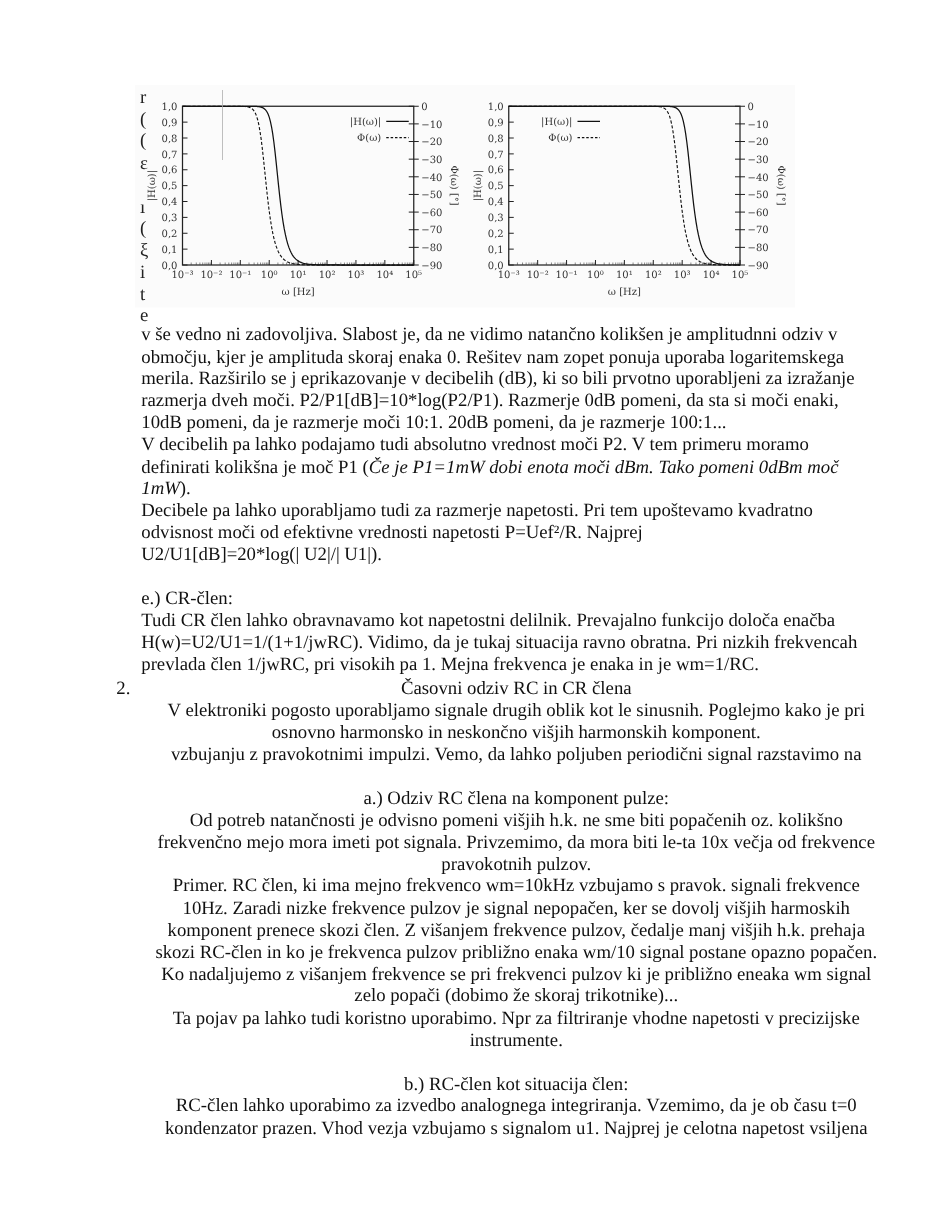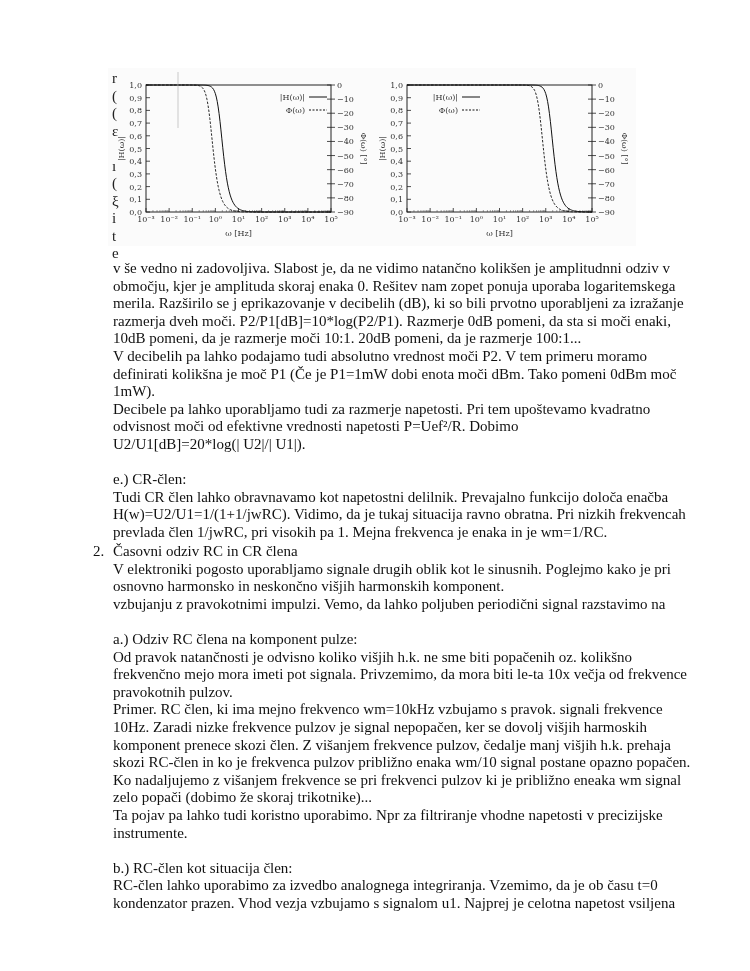--- a/index.html
+++ b/index.html
@@ -5,21 +5,21 @@
   html, body { margin: 0; padding: 0; background: #ffffff; }
   body { width: 750px; height: 971px; position: relative; overflow: hidden;
          font-family: "Liberation Serif", "DejaVu Serif", serif; color: #111; }
   .figure { position: absolute; left: 108px; top: 68px; width: 528px; height: 178px; background: #fbfbfb; }
   .figure svg { position: absolute; left: 0; top: 0; }
   .clip-letters { position: absolute; left: 112px; top: 70px; width: 14px; font-size: 15px; line-height: 17.5px; color: #222; }
   .clip-letters span { display: block; height: 17.5px; overflow: hidden; }
   .text { position: absolute; left: 113px; font-size: 15px; line-height: 17.6px; width: 600px; }
   .text p { margin: 0; }
   .b { font-weight: normal; }
-  .i { }
+  .i { font-style: italic; }
   .u { }
   .num { position: absolute; left: 93px; font-size: 15px; line-height: 17.6px; }
   .axis-text { font-family: "DejaVu Serif", serif; font-size: 8px; fill: #333; }
   .leg-text { font-family: "DejaVu Serif", serif; font-size: 8px; fill: #333; }
 </style>
 </head>
 <body>
 
 <div class="figure">
   <svg id="chart-svg" width="528" height="178">
@@ -312,38 +312,38 @@
 <div class="text" style="top:260px;">
   <p>v še vedno ni zadovoljiva. Slabost je, da ne vidimo natančno kolikšen je amplitudnni odziv v</p>
   <p>območju, kjer je amplituda skoraj enaka 0. Rešitev nam zopet ponuja uporaba logaritemskega</p>
   <p>merila. Razširilo se j eprikazovanje v decibelih (dB), ki so bili prvotno uporabljeni za izražanje</p>
   <p><span>razmerja dveh moči. </span><span class="b">P2/P1[dB]=10*log(P2/P1).</span><span> Razmerje 0dB pomeni, da sta si moči enaki,</span></p>
   <p>10dB pomeni, da je razmerje moči 10:1. 20dB pomeni, da je razmerje 100:1...</p>
   <p>V decibelih pa lahko podajamo tudi absolutno vrednost moči P2. V tem primeru moramo</p>
   <p><span>definirati kolikšna je moč P1 (</span><span class="i">Če je P1=1mW dobi enota moči dBm. Tako pomeni 0dBm moč</span></p>
   <p><span class="i">1mW</span><span>).</span></p>
   <p>Decibele pa lahko uporabljamo tudi za razmerje napetosti. Pri tem upoštevamo kvadratno</p>
-  <p>odvisnost moči od efektivne vrednosti napetosti P=Uef²/R. Dobimo</p>
+  <p>odvisnost moči od efektivne vrednosti napetosti P=Uef²/R. Najprej</p>
   <p><span class="b">U2/U1[dB]=20*log(| U2|/| U1|</span><span>).</span></p>
   <p style="height:17.6px"></p>
   <p><span>e.) </span><span class="u">CR-člen:</span></p>
   <p>Tudi CR člen lahko obravnavamo kot napetostni delilnik. Prevajalno funkcijo določa enačba</p>
   <p>H(w)=U2/U1=1/(1+1/jwRC). Vidimo, da je tukaj situacija ravno obratna. Pri nizkih frekvencah</p>
   <p>prevlada člen 1/jwRC, pri visokih pa 1. Mejna frekvenca je enaka in je wm=1/RC.</p>
 </div>
 
 <div class="num" style="top:543px;">2.</div>
-<div class="text" style="top:543px;">
+<div class="text" style="top:543px;text-align:center;">
   <p class="b">Časovni odziv RC in CR člena</p>
   <p>V elektroniki pogosto uporabljamo signale drugih oblik kot le sinusnih. Poglejmo kako je pri</p>
   <p>osnovno harmonsko in neskončno višjih harmonskih komponent.</p>
   <p>vzbujanju z pravokotnimi impulzi. Vemo, da lahko poljuben periodični signal razstavimo na</p>
   <p style="height:17.6px"></p>
   <p><span>a.) </span><span class="u">Odziv RC člena na komponent pulze:</span></p>
-  <p>Od pravok natančnosti je odvisno koliko višjih h.k. ne sme biti popačenih oz. kolikšno</p>
+  <p>Od potreb natančnosti je odvisno pomeni višjih h.k. ne sme biti popačenih oz. kolikšno</p>
   <p>frekvenčno mejo mora imeti pot signala. Privzemimo, da mora biti le-ta 10x večja od frekvence</p>
   <p>pravokotnih pulzov.</p>
   <p>Primer. RC člen, ki ima mejno frekvenco wm=10kHz vzbujamo s pravok. signali frekvence</p>
   <p>10Hz. Zaradi nizke frekvence pulzov je signal nepopačen, ker se dovolj višjih harmoskih</p>
   <p>komponent prenece skozi člen. Z višanjem frekvence pulzov, čedalje manj višjih h.k. prehaja</p>
   <p>skozi RC-člen in ko je frekvenca pulzov približno enaka wm/10 signal postane opazno popačen.</p>
   <p>Ko nadaljujemo z višanjem frekvence se pri frekvenci pulzov ki je približno eneaka wm signal</p>
   <p>zelo popači (dobimo že skoraj trikotnike)...</p>
   <p>Ta pojav pa lahko tudi koristno uporabimo. Npr za filtriranje vhodne napetosti v precizijske</p>
   <p>instrumente.</p>

